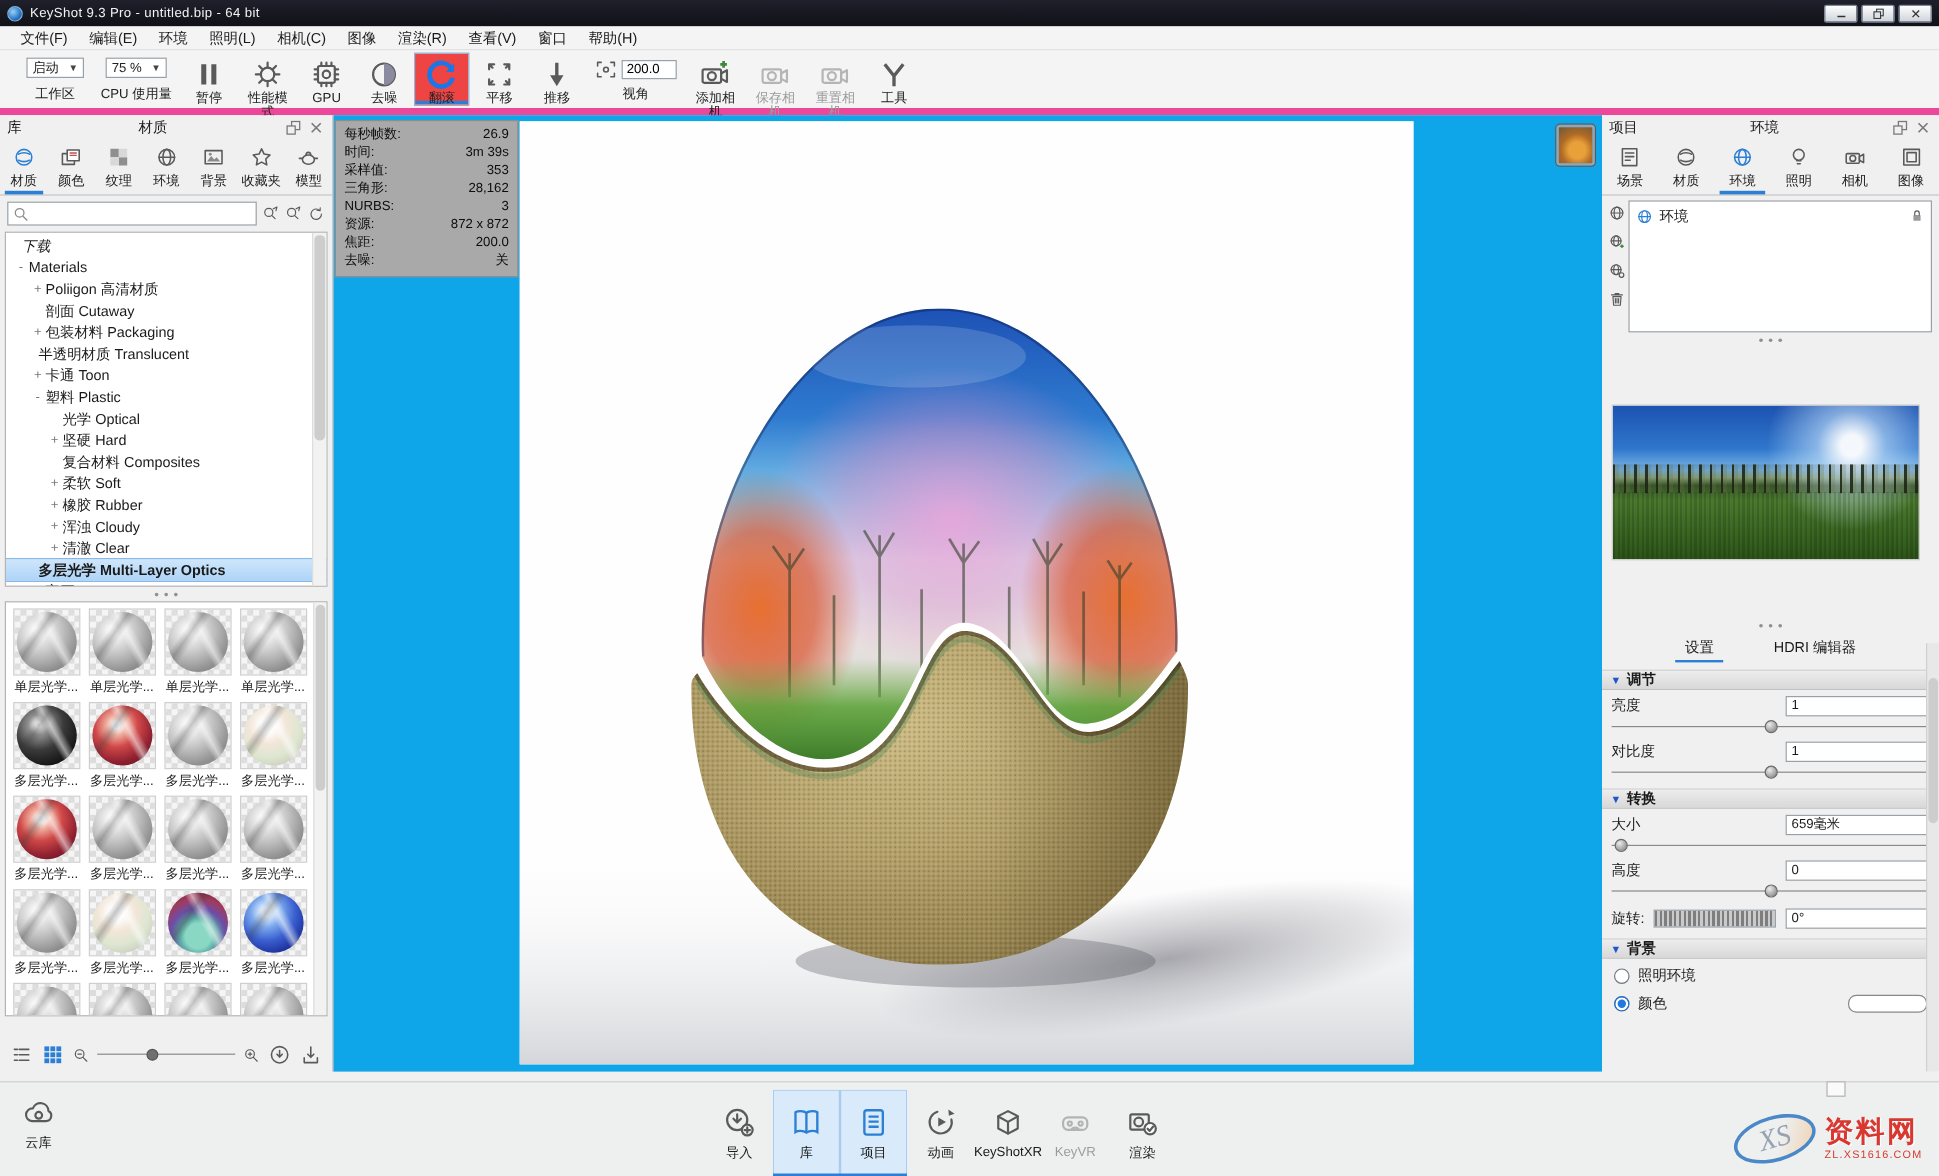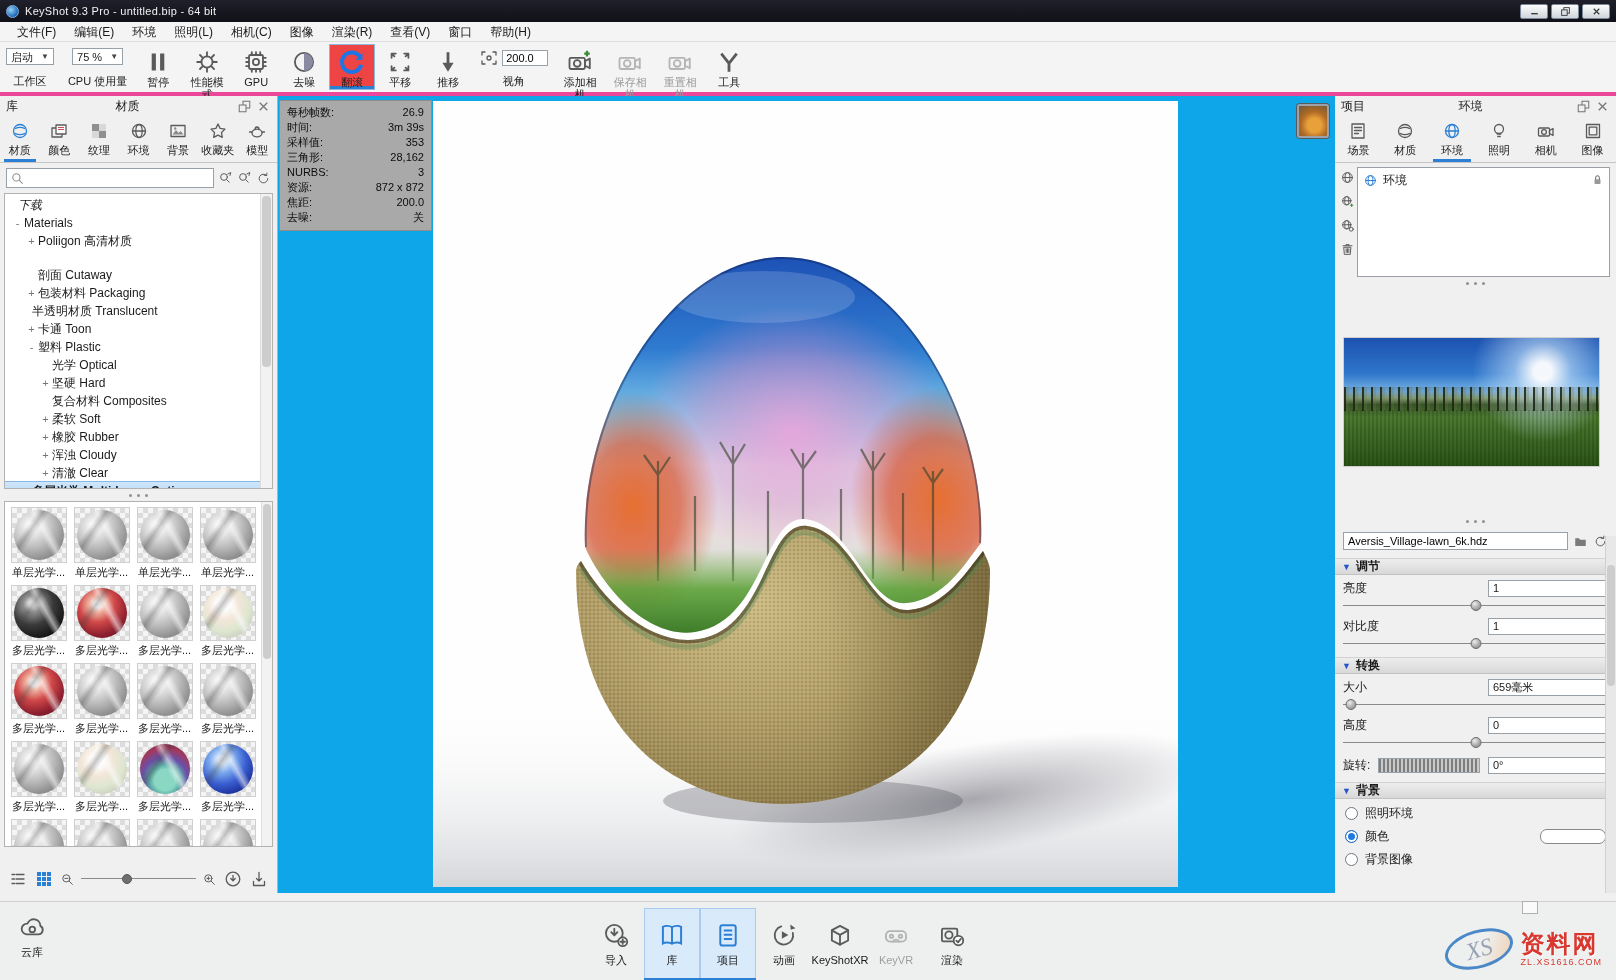--- a/index.html
+++ b/index.html
@@ -13,21 +13,21 @@
 .titlebar{position:absolute;left:0;top:0;right:0;height:22px;background:linear-gradient(#20202c,#101018);display:flex;align-items:center;padding:0 6px;color:#f2f2f2;font-size:11px}
 .app-icon{width:13px;height:13px;border-radius:50%;background:radial-gradient(circle at 35% 35%,#9ad0f0,#2a78c8 60%,#15386a);border:1px solid #7fb0e0;margin-right:6px;flex:none}
 .title-text{letter-spacing:.3px}
 .win-btns{margin-left:auto;display:flex;gap:3px}
 .win-btn{width:28px;height:15px;border:1px solid #7a8899;border-radius:2px;background:linear-gradient(#fdfdfd,#cfd4da);display:flex;align-items:center;justify-content:center}
 .win-btn .ic{width:11px;height:11px}
 
 .menubar{position:absolute;left:0;top:22px;right:0;height:20px;background:#f4f4f4;border-bottom:1px solid #dedede;display:flex;align-items:center;padding-left:8px}
 .menu-item{padding:0 9px;line-height:20px;cursor:default}
 
-.toolbar{position:absolute;left:0;top:42px;right:0;height:54px;background:#f4f4f4;border-bottom:4px solid #ec4899;display:flex;align-items:stretch;padding:2px 0 2px 0;gap:2px}
+.toolbar{position:absolute;left:0;top:42px;right:0;height:54px;background:#f4f4f4;border-bottom:6px solid #ec4899;display:flex;align-items:stretch;padding:2px 0 2px 16px;gap:2px}
 .tb-item{display:flex;flex-direction:column;align-items:center;justify-content:flex-start;padding:3px 5px 2px;min-width:46px;border:1px solid transparent;font-size:11px;line-height:12px;text-align:center;color:#222}
 .tb-item .ctl{height:17px;border:1px solid #98a0a8;background:#fff;display:flex;align-items:center;gap:8px;padding:0 4px;margin-bottom:4px;font-size:11px}
 .tb-item .caret{font-size:8px;color:#444}
 .tb-item .lbl{margin-top:auto;white-space:pre-line}
 .tb-item.narrow .lbl{max-width:36px}
 .tb-item.active{background:#ef4444;border-color:#8db8e2;box-shadow:inset 0 -3px 0 #2b7fd4}
 .tb-item.disabled{color:#9a9a9a}
 .tb-item .fieldrow{display:flex;align-items:center;gap:3px;margin-bottom:3px}
 .tb-item input{width:46px;height:16px;border:1px solid #98a0a8;font-size:11px;padding:0 3px;font-family:"Liberation Sans",sans-serif}
 
@@ -418,21 +418,21 @@
         <span class="tlabel">下载</span>
       </div>
       <div class="tree-row" style="padding-left: 6px;">
         <span class="exp">-</span>
         <span class="tlabel">Materials</span>
       </div>
       <div class="tree-row" style="padding-left: 20px;">
         <span class="exp">+</span>
         <span class="tlabel">Poliigon 高清材质</span>
       </div>
-      <div class="tree-row" style="padding-left: 20px; margin-top: 16px;">
+      <div class="tree-row" style="padding-left: 20px;">
         <span class="exp"></span>
         <span class="tlabel">剖面 Cutaway</span>
       </div>
       <div class="tree-row" style="padding-left: 20px;">
         <span class="exp">+</span>
         <span class="tlabel">包装材料 Packaging</span>
       </div>
       <div class="tree-row" style="padding-left: 14px;">
         <span class="exp"></span>
         <span class="tlabel">半透明材质 Translucent</span>
@@ -925,34 +925,24 @@
     </div>
   <div class="hdri-preview">
     <div class="hdri-trees"></div>
     <div class="hdri-grass"></div>
   </div>
   <div class="dots-splitter" style="margin-top:48px">
       <i></i>
       <i></i>
       <i></i>
     </div>
-  <div class="file-row">
-    <input value="Aversis_Village-lawn_6k.hdz" style="">
-    <span class="ic sm" id="folderIc">
-        <svg viewBox="0 0 20 20">
-          <path d="M3 5.5h5l1.5 2H17V16H3z" fill="#7a7a7a"></path>
-        </svg>
-      </span>
-    <span class="ic sm" id="refreshIc2">
-        <svg viewBox="0 0 20 20">
-          <path d="M15.8 10a5.8 5.8 0 1 1-1.8-4.2" stroke="#5a5a5a" fill="none" stroke-width="1.3" stroke-linecap="round" stroke-linejoin="round"></path>
-          <path d="M14.5 2.8l-.3 3.4-3.4-.6" stroke="#5a5a5a" fill="none" stroke-width="1.3" stroke-linecap="round" stroke-linejoin="round"></path>
-        </svg>
-      </span>
-  </div>
+  <div class="settings-tabs" id="setTabs" style="margin-top:2px">
+      <span class="stab active">设置</span>
+      <span class="stab">HDRI 编辑器</span>
+    </div>
 
   <div class="sec-head">
       <span class="chev">▼</span>
       <span>调节</span>
     </div>
   <div class="param-row">
     <span>亮度</span>
     <span class="val-box">1</span>
   </div>
   <div class="slider">
@@ -996,24 +986,20 @@
     </div>
   <div class="radio-row">
     <span class="radio" id="r0"></span>
     <span>照明环境</span>
   </div>
   <div class="radio-row">
     <span class="radio on" id="r1"></span>
     <span>颜色</span>
     <span class="swatch" id="swatch" style="background: rgb(255, 255, 255);"></span>
   </div>
-  <div class="radio-row">
-    <span class="radio" id="r2"></span>
-    <span>背景图像</span>
-  </div>
   <div class="rp-scroll">
       <i style="top:8%;height:34%"></i>
     </div>
 </div>
 
 <div class="bottombar">
   <div class="cloud-btn">
     <span class="ic big" id="cloudIc">
         <svg viewBox="0 0 20 20">
           <path d="M6.2 14.5a3.8 3.8 0 1 1 .5-7.6A4.8 4.8 0 0 1 16 8.5a3.2 3.2 0 0 1-1.5 6z" stroke="#5a5a5a" fill="none" stroke-width="1.3" stroke-linecap="round" stroke-linejoin="round"></path>

